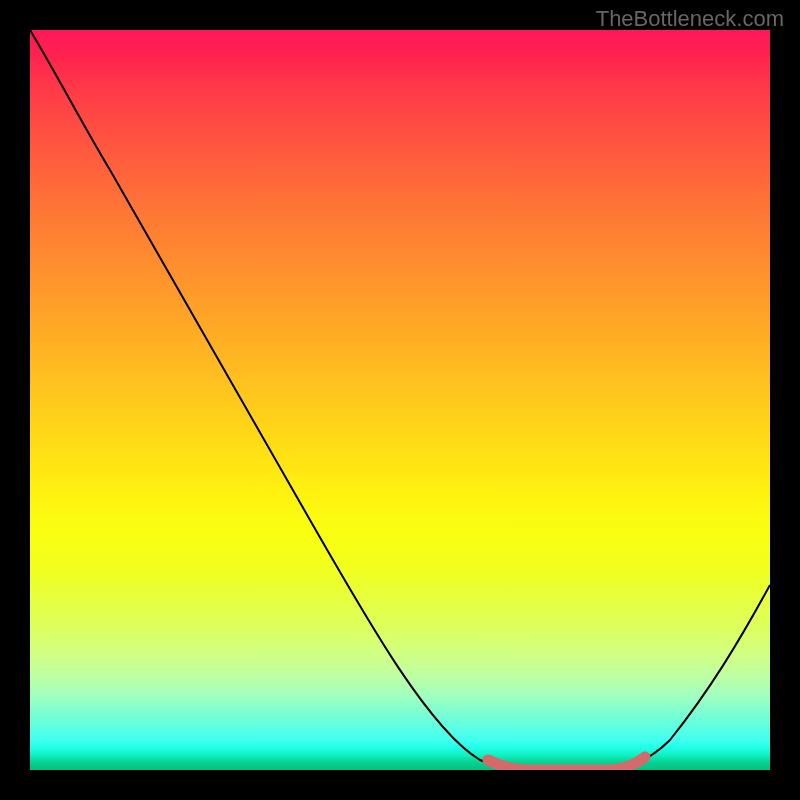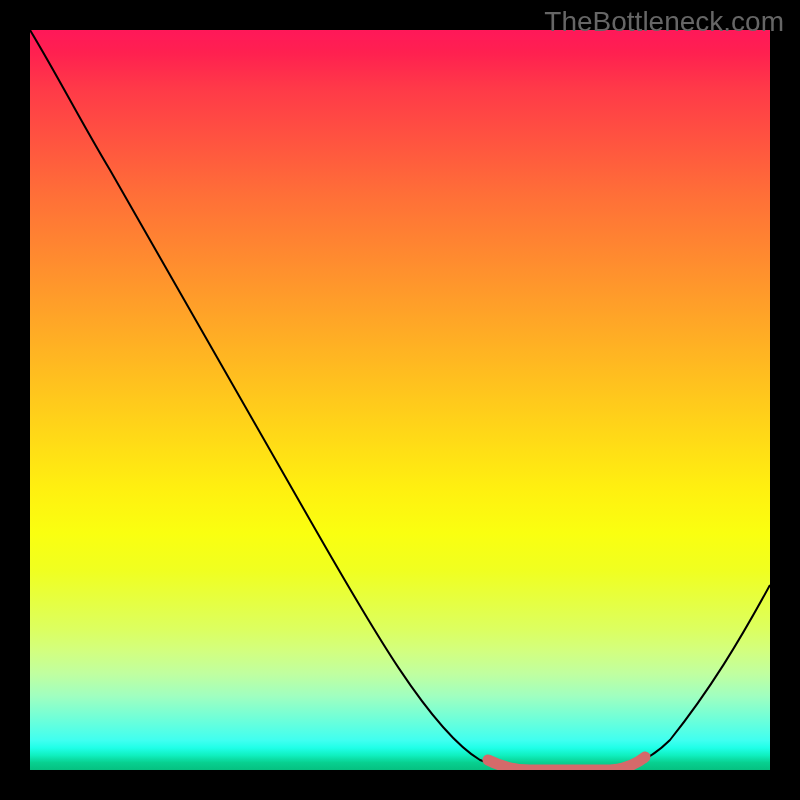--- a/index.html
+++ b/index.html
@@ -12,21 +12,21 @@
       height: 800px;
       background: #000;
       position: relative;
       font-family: Arial, sans-serif;
     }
     .watermark {
       position: absolute;
       top: 6px;
       right: 16px;
       color: #666;
-      font-size: 28px;
+      font-size: 22px;
       z-index: 10;
     }
     .plot-area {
       position: absolute;
       top: 30px;
       left: 30px;
       width: 740px;
       height: 740px;
       background: linear-gradient(to bottom,
         #ff1859 0%,

